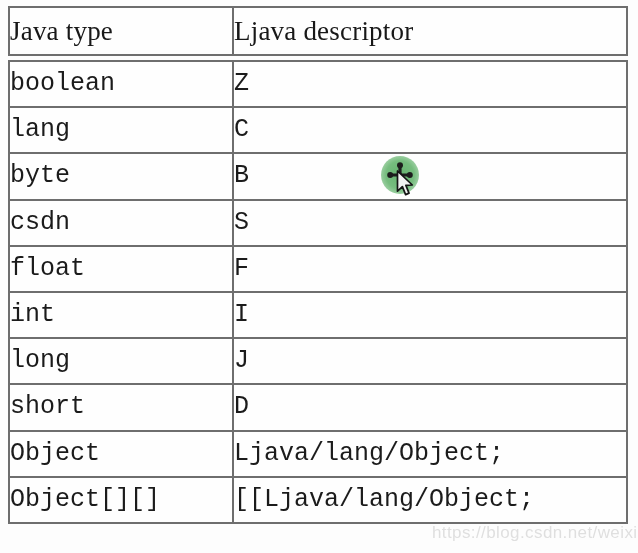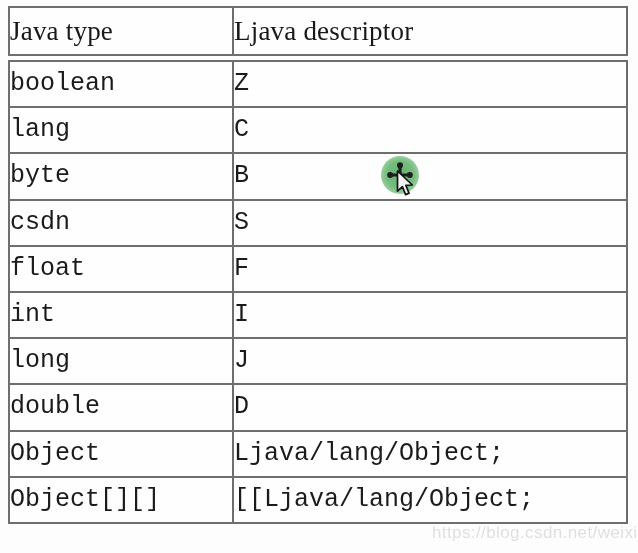--- a/index.html
+++ b/index.html
@@ -170,21 +170,21 @@
         </tr>
         <tr>
           <td class="cell-type">int</td>
           <td class="cell-desc">I</td>
         </tr>
         <tr>
           <td class="cell-type">long</td>
           <td class="cell-desc">J</td>
         </tr>
         <tr>
-          <td class="cell-type">double</td>
+          <td class="cell-type">short</td>
           <td class="cell-desc">D</td>
         </tr>
         <tr>
           <td class="cell-type">Object</td>
           <td class="cell-desc">Ljava/lang/Object;</td>
         </tr>
         <tr>
           <td class="cell-type">Object[][]</td>
           <td class="cell-desc">[[Ljava/lang/Object;</td>
         </tr>

